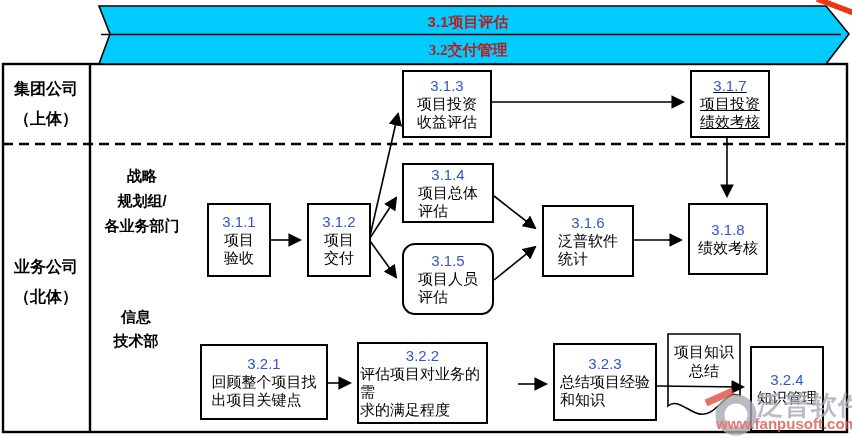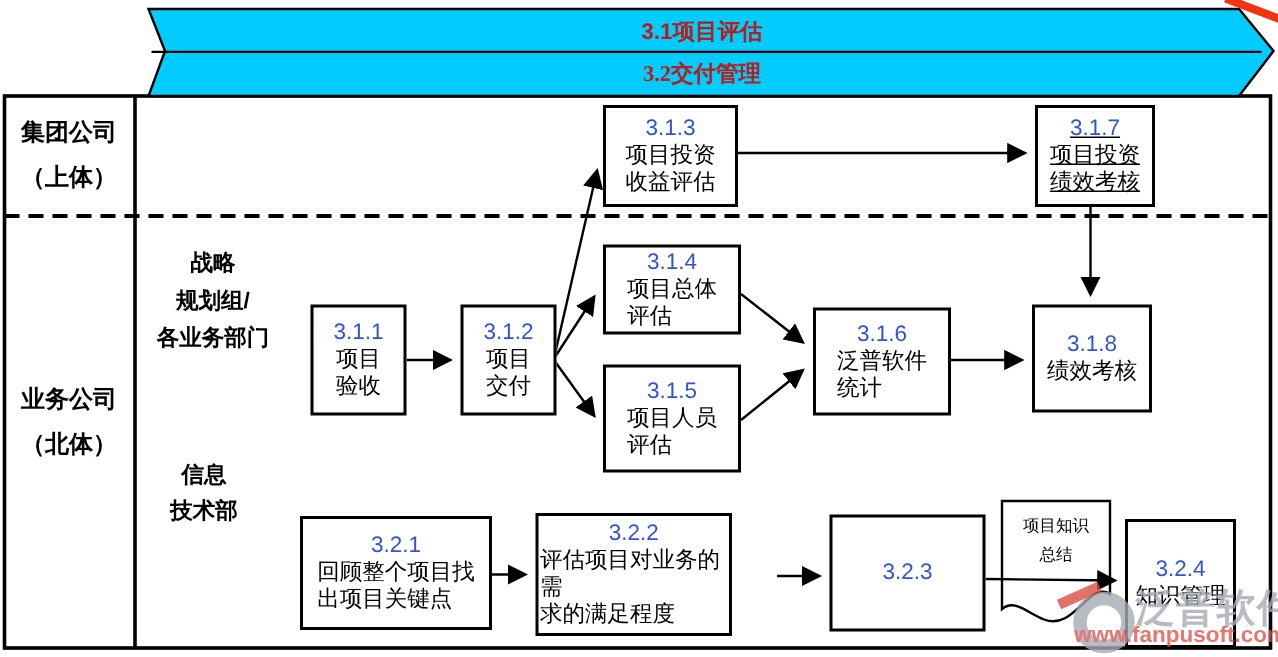--- a/index.html
+++ b/index.html
@@ -9,21 +9,21 @@
   .banner-label{position:absolute;left:110px;width:716px;text-align:center;
          font-size:15px;font-weight:bold;color:#b91c1c;line-height:24px;}
   .lane-label{position:absolute;font-weight:bold;color:#000;text-align:center;
          white-space:pre-line;}
   .node{position:absolute;border:2px solid #000;background:#fff;display:flex;
          flex-direction:column;align-items:center;justify-content:center;
          font-size:15px;line-height:18px;color:#000;box-sizing:border-box;padding:1px;}
   .node .num{color:#3355cc;}
   .node .lbl{white-space:pre-line;color:#000;}
   .doc-label{position:absolute;display:flex;flex-direction:column;align-items:center;
-         justify-content:flex-start;text-align:center;font-size:11px;line-height:19px;
+         justify-content:flex-start;text-align:center;font-size:15px;line-height:19px;
          white-space:pre-line;color:#000;padding-top:4px;box-sizing:border-box;}
   #watermark{position:absolute;left:0;top:0;width:852px;height:438px;opacity:.8;pointer-events:none;}
   .wm-brand{position:absolute;left:757px;top:388px;font-size:26px;font-weight:bold;
          color:#a7abb3;letter-spacing:1px;white-space:nowrap;}
   .wm-url{position:absolute;left:716px;top:415px;font-size:15px;font-weight:bold;
          color:#e0564d;white-space:nowrap;}
 </style>
 </head>
 <body>
 
@@ -91,21 +91,21 @@
     <span class="lbl">项目投资
 收益评估</span>
   </div>
 
   <div class="node" style="left:402px;top:163px;width:92px;height:60px;">
     <span class="num">3.1.4</span>
     <span class="lbl">项目总体
 评估</span>
   </div>
 
-  <div class="node" style="left:402px;top:243px;width:92px;height:72px;">
+  <div class="node" style="left:402px;top:243px;width:92px;height:72px;border-radius:13px;">
     <span class="num">3.1.5</span>
     <span class="lbl">项目人员
 评估</span>
   </div>
 
   <div class="node" style="left:542px;top:205px;width:92px;height:72px;">
     <span class="num">3.1.6</span>
     <span class="lbl">泛普软件
 统计</span>
   </div>
@@ -128,20 +128,22 @@
   </div>
 
   <div class="node" style="left:357px;top:342px;width:131px;height:82px;">
     <span class="num">3.2.2</span>
     <span class="lbl">评估项目对业务的需
 求的满足程度</span>
   </div>
 
   <div class="node" style="left:553px;top:343px;width:104px;height:78px;">
     <span class="num">3.2.3</span>
+    <span class="lbl">总结项目经验
+和知识</span>
   </div>
 
   <div class="doc-label" style="left:666px;top:338px;width:76px;height:56px;">项目知识
 总结</div>
 
   <div class="node" style="left:750px;top:346px;width:74px;height:86px;">
     <span class="num">3.2.4</span>
     <span class="lbl">知识管理</span>
   </div>
 

